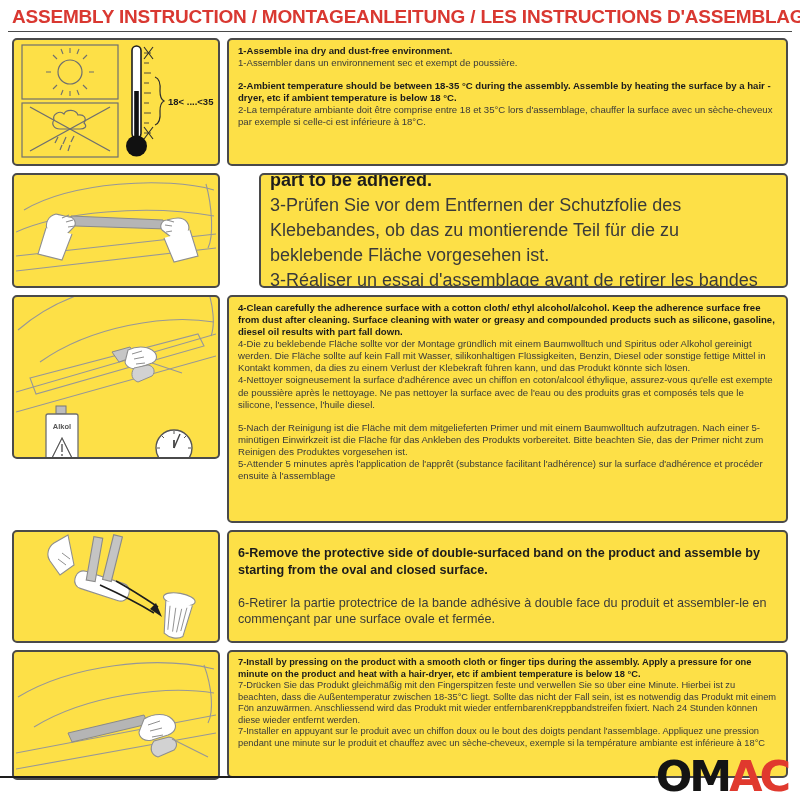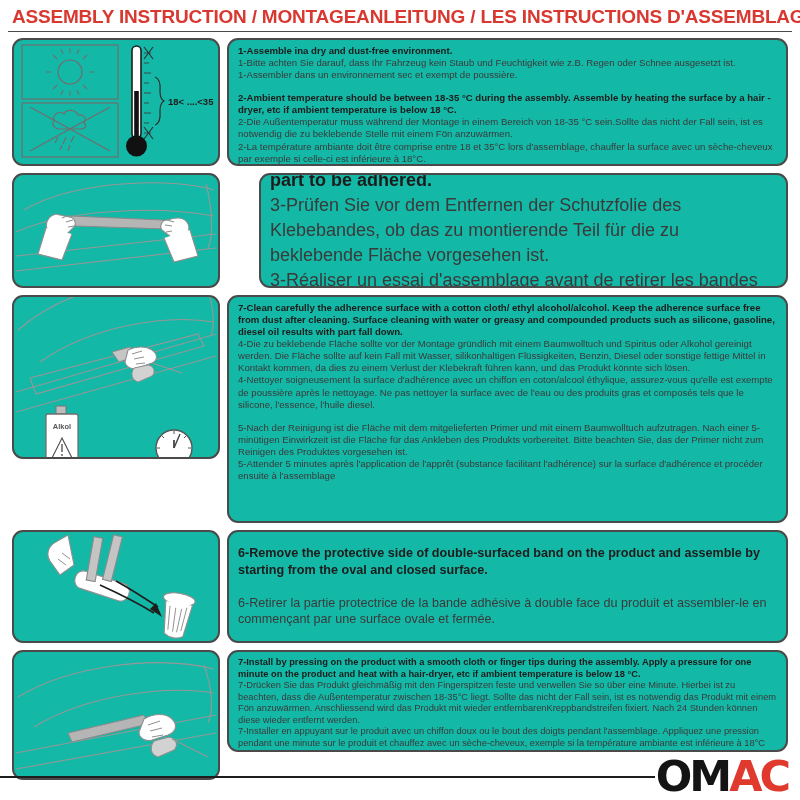--- a/index.html
+++ b/index.html
@@ -1,30 +1,30 @@
 <!DOCTYPE html>
 <html><head>
 <meta charset="utf-8">
 <style>
   html,body{margin:0;padding:0;background:#ffffff;}
   body{width:800px;height:800px;font-family:"Liberation Sans",sans-serif;color:#2b2b2b;overflow:hidden;}
   .page{position:relative;width:800px;height:800px;box-sizing:border-box;padding-top:4px;}
   .title{color:#d93831;font-size:19px;font-weight:bold;text-align:center;margin:2px 12px 3px 12px;letter-spacing:-0.2px;white-space:nowrap;}
   .top-rule{border:none;border-top:1.5px solid #4a4a4a;margin:0 8px 6px 8px;}
   .row{display:flex;gap:7px;margin:0 12px 7px 12px;align-items:flex-start;}
-  .cell{border:2px solid #4a4a4a;border-radius:11px;background:#14b8a6;box-sizing:border-box;}
+  .cell{border:2px solid #4a4a4a;border-radius:5px;background:#fde047;box-sizing:border-box;}
   .illus{width:208px;flex:0 0 208px;display:flex;align-items:center;justify-content:center;overflow:hidden;}
   .text-cell{flex:1;padding:5px 9px;overflow:hidden;}
   .center-v{display:flex;flex-direction:column;justify-content:center;}
   
   .r1 .illus{height:128px}.r1 .text-cell{height:128px}
   .r2 .illus{height:115px}.r2 .text-cell{height:115px}
   .r3 .illus{height:164px}.r3 .text-cell{height:228px}
   .r4 .illus{height:113px}.r4 .text-cell{height:113px}
-  .r5 .illus{height:130px}.r5 .text-cell{height:102px}
+  .r5 .illus{height:130px}.r5 .text-cell{height:128px}
   .fs-s{font-size:9.6px;line-height:1.26;}
   .fs-xs{font-size:9.3px;line-height:1.24;}
   .fs-l{font-size:18px;line-height:1.4;margin-left:32px;}
   .fs-m{font-size:12.6px;line-height:1.32;gap:16px;}
   .en{font-weight:bold;color:#1c1c1c;}
   .de,.fr{color:#3a3a3a;}
   .pgap{height:11px;}
   svg text{font-family:"Liberation Sans",sans-serif;}
   
   .footer{position:absolute;left:0;bottom:0;width:800px;height:56px;}
@@ -96,25 +96,23 @@
             <line x1="128" y1="86" x2="137" y2="98"></line>
               <line x1="137" y1="86" x2="128" y2="98"></line>
           </g>
           <path d="M139,36 q6,2 5,14 q0,8 4,10 q-4,2 -4,10 q1,12 -5,14" fill="none" stroke="#2d2d2d" stroke-width="1.2"></path>
           <text x="152" y="64" font-size="9.5" font-weight="bold" fill="#1d1d1d">18&lt; ....&lt;35 C</text>
         </g>
       </svg>
     </div>
     <div class="cell text-cell fs-s">
       <div class="en">1-Assemble ina dry and dust-free environment.</div>
-      <div class="de">1-Bitte achten Sie darauf, dass Ihr Fahrzeug kein Staub und Feuchtigkeit wie z.B. Regen oder Schnee ausgesetzt ist.</div>
       <div class="fr">1-Assembler dans un environnement sec et exempt de poussière.</div>
       <div class="pgap"></div>
       <div class="en">2-Ambient temperature should be between 18-35 °C  during the assembly. Assemble by heating the surface by a hair -dryer, etc if ambient temperature is below 18 °C.</div>
-      <div class="de">2-Die Außentemperatur muss während der Montage in einem Bereich von 18-35 °C  sein.Sollte das nicht der Fall sein, ist es notwendig die zu beklebende Stelle mit einem Fön anzuwärmen.</div>
       <div class="fr">2-La température ambiante doit être comprise entre 18 et 35°C lors d'assemblage, chauffer la surface avec un sèche-cheveux par exemple si celle-ci est inférieure à 18°C.</div>
     </div>
   </div>
 
   <div class="row r2">
     <div class="cell illus">
       <svg width="200" height="109" viewBox="0 0 200 109">
         <g stroke="#979797" fill="none" stroke-width="1.1">
           <path d="M8,34 C55,6 150,0 198,14"></path>
           <path d="M0,56 C45,36 130,28 198,40"></path>
@@ -184,21 +182,21 @@
             <line x1="146" y1="194" x2="148" y2="192"></line>
               <line x1="168" y1="172" x2="170" y2="170"></line>
           </g>
           <line x1="158" y1="182" x2="164" y2="168" stroke="#444444" stroke-width="1.4"></line>
           <line x1="158" y1="182" x2="158" y2="174" stroke="#444444" stroke-width="1.8"></line>
           <text x="158" y="215" font-size="11" fill="#2d2d2d" text-anchor="middle">5min</text>
         </g>
       </svg>
     </div>
     <div class="cell text-cell fs-s">
-      <div class="en">7-Clean carefully the adherence surface with a cotton cloth/ ethyl alcohol/alcohol. Keep the adherence surface free from dust after cleaning. Surface cleaning with water or greasy and compounded products such as silicone, gasoline, diesel oil results with part fall down.</div>
+      <div class="en">4-Clean carefully the adherence surface with a cotton cloth/ ethyl alcohol/alcohol. Keep the adherence surface free from dust after cleaning. Surface cleaning with water or greasy and compounded products such as silicone, gasoline, diesel oil results with part fall down.</div>
       <div class="de">4-Die zu beklebende Fläche sollte vor der Montage gründlich mit einem Baumwolltuch und Spiritus oder Alkohol gereinigt werden. Die Fläche sollte auf kein Fall mit Wasser, silikonhaltigen Flüssigkeiten, Benzin, Diesel oder sonstige fettige Mittel in Kontakt kommen, da dies zu einem Verlust der Klebekraft führen kann, und das Produkt könnte sich lösen.</div>
       <div class="fr">4-Nettoyer soigneusement la surface d'adhérence avec un chiffon en coton/alcool éthylique, assurez-vous qu'elle est exempte de poussière après le nettoyage. Ne pas nettoyer la surface avec de l'eau ou des produits gras et composés tels que le silicone, l'essence, l'huile diesel.</div>
       <div class="pgap"></div>
       <div class="de">5-Nach der Reinigung ist die Fläche mit dem mitgelieferten Primer und mit einem Baumwolltuch aufzutragen. Nach einer 5-minütigen Einwirkzeit ist die Fläche für das Ankleben des Produkts vorbereitet. Bitte beachten Sie, das der Primer nicht zum Reinigen des Produktes vorgesehen ist.</div>
       <div class="fr">5-Attender 5 minutes après l'application de l'apprêt (substance facilitant l'adhérence) sur la surface d'adhérence et procéder ensuite à l'assemblage</div>
     </div>
   </div>
 
   <div class="row r4">
     <div class="cell illus">

